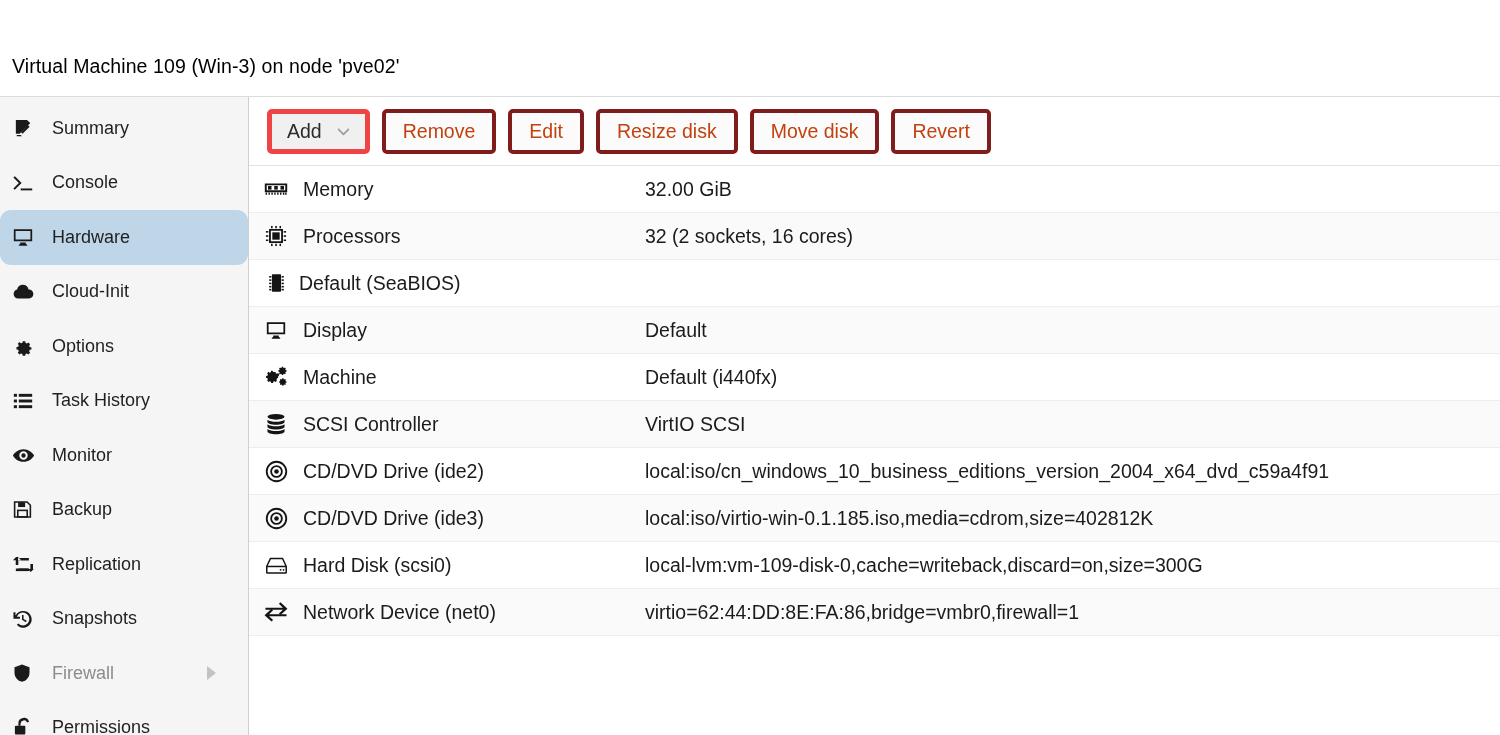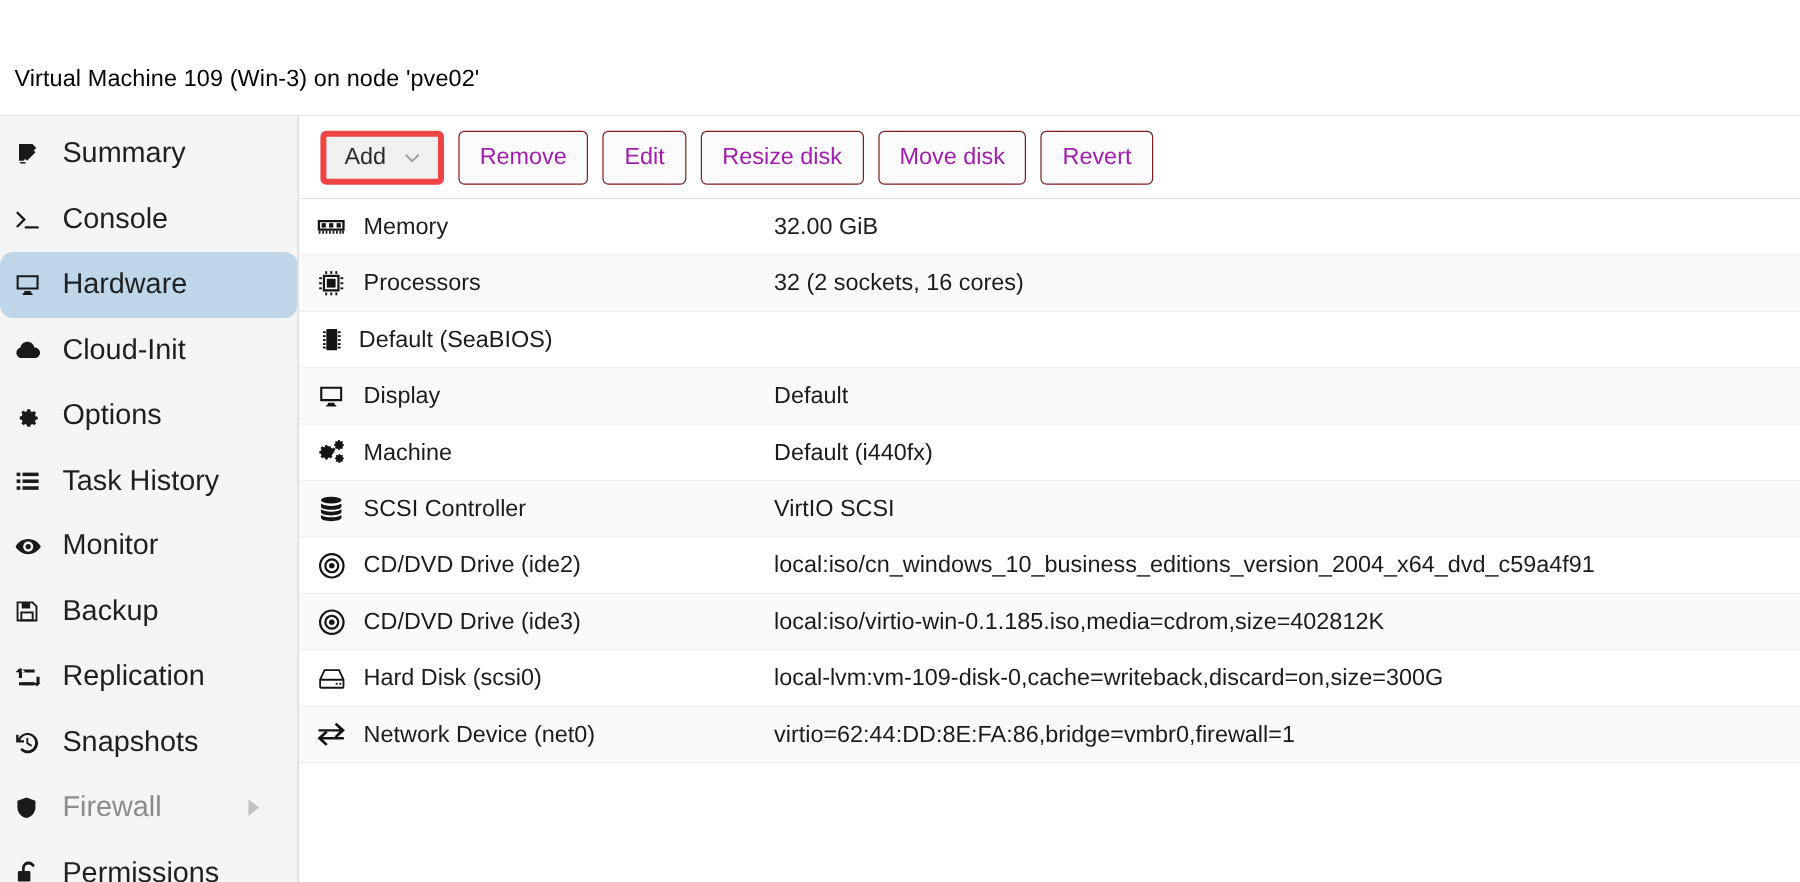--- a/index.html
+++ b/index.html
@@ -76,21 +76,21 @@
   .nav-icon {
     width: 30px;
     flex: 0 0 30px;
     display: flex;
     align-items: center;
     justify-content: flex-start;
     color: #1a1a1a;
   }
   .nav-icon svg { display: block; }
   .nav-label {
-    font-size: 24px;
+    font-size: 18px;
     color: #1f1f1f;
     margin-left: 10px;
     white-space: nowrap;
   }
   .nav-item.muted .nav-label { color: #8c8c8c; }
   .nav-item.muted .nav-icon { color: #1a1a1a; }
   .nav-arrow {
     position: absolute;
     right: 32px;
     top: 50%;
@@ -119,23 +119,23 @@
     display: flex;
     align-items: center;
     padding-left: 18px;
     box-sizing: border-box;
     border-bottom: 1px solid #e3e3e3;
     background: #ffffff;
   }
   .tbtn {
     height: 45px;
     border-radius: 5px;
-    border: 1px solid #7f1d1d;
+    border: 4px solid #7f1d1d;
     background: #fbfbfb;
-    color: #a21caf;
+    color: #c2410c;
     font-size: 19.5px;
     font-family: "Liberation Sans", sans-serif;
     display: inline-flex;
     align-items: center;
     justify-content: center;
     padding: 0 17px;
     margin-right: 12px;
     box-sizing: border-box;
     white-space: nowrap;
     cursor: default;

